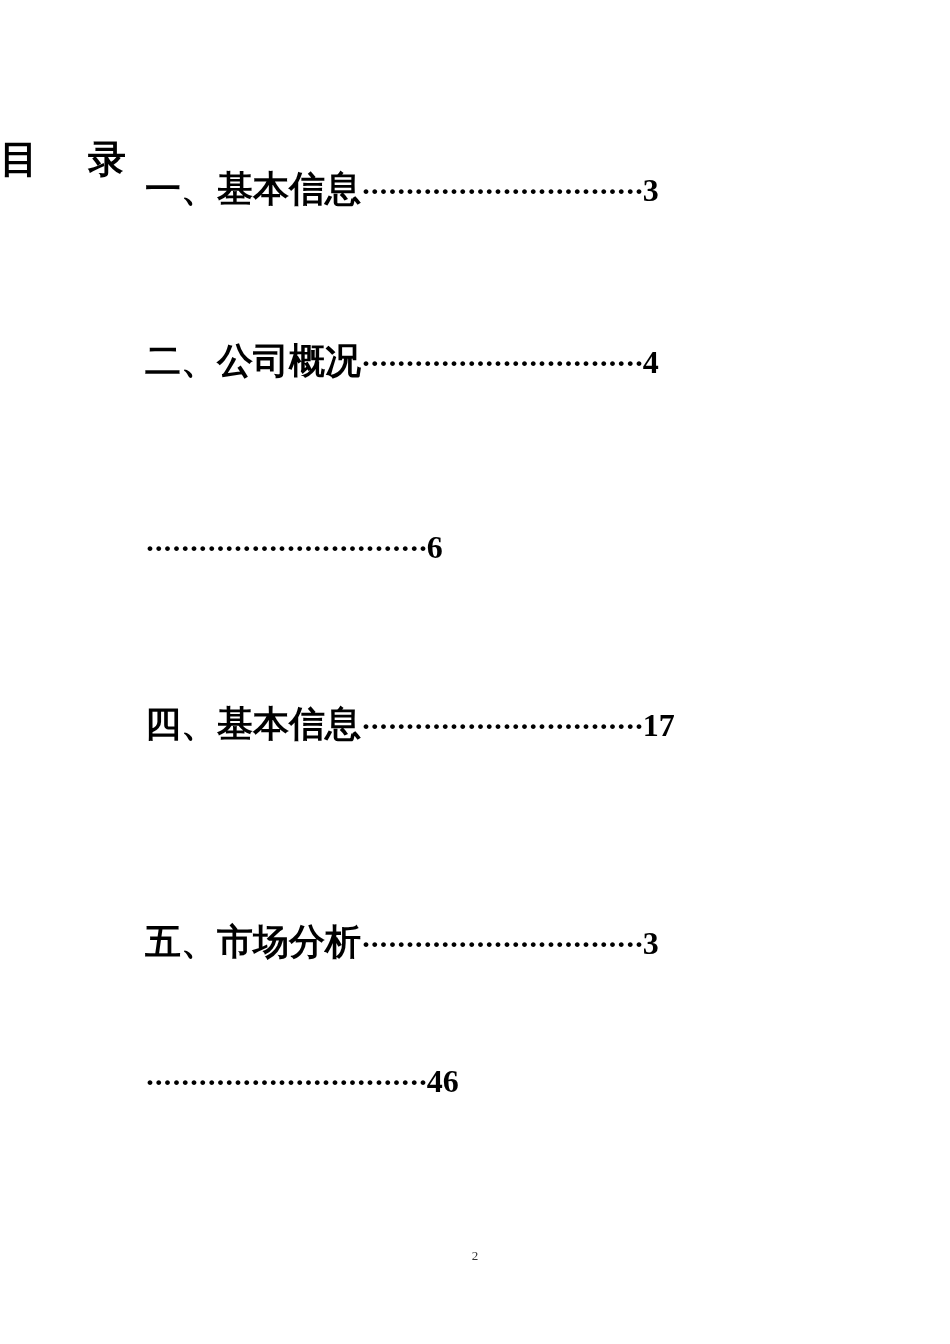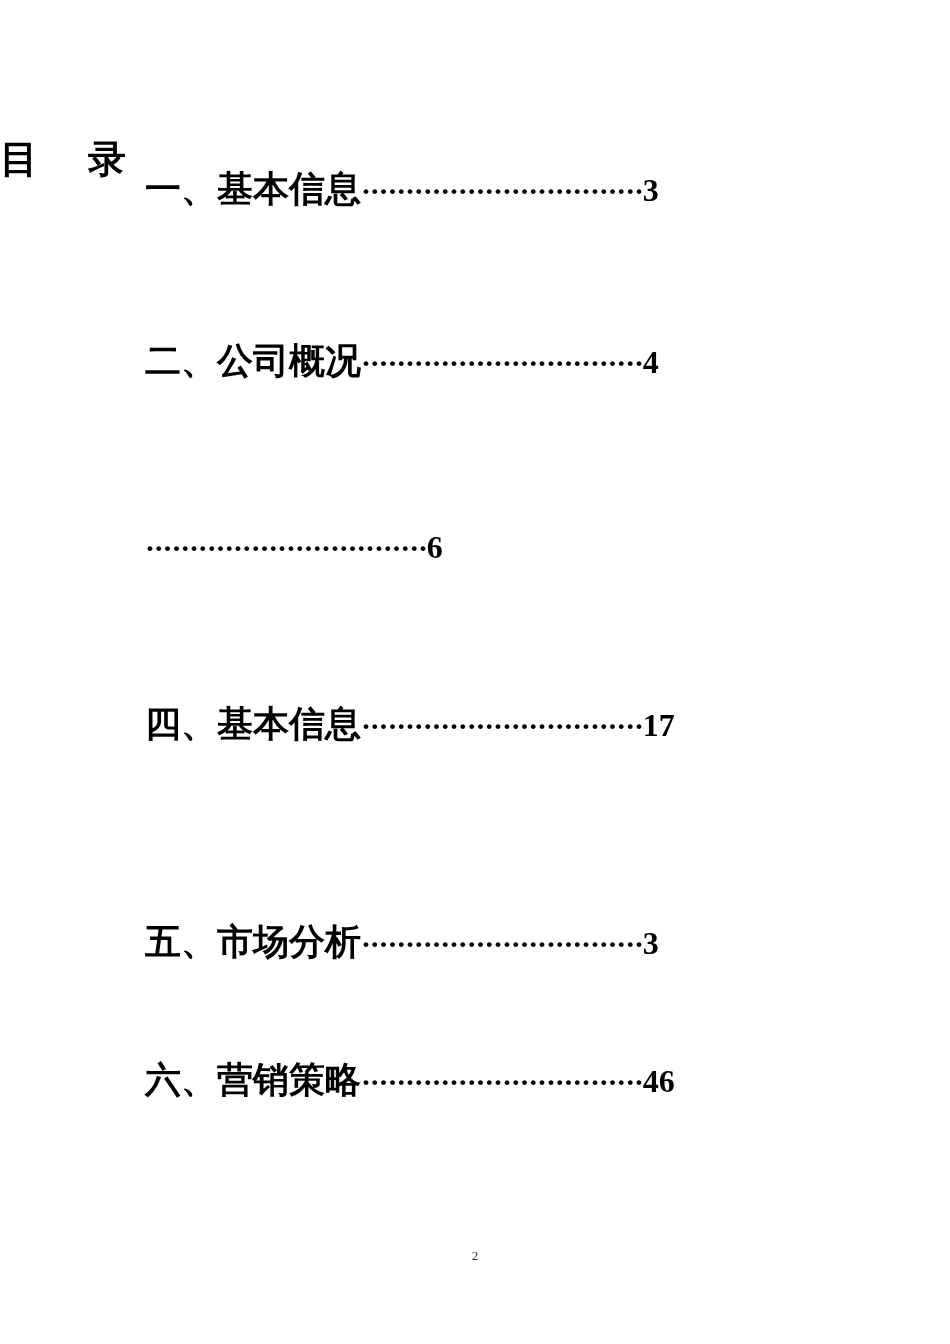--- a/index.html
+++ b/index.html
@@ -111,20 +111,19 @@
     <span class="toc-page">17</span>
   </div>
 
   <div class="toc-entry" style="top:921px;">
     <span class="toc-label">五、市场分析</span>
     <span class="toc-leader">································</span>
     <span class="toc-page">3</span>
   </div>
 
   <div class="toc-entry" style="top:1059px;">
-    <span class="toc-label">六、营销策略</span>
     <span class="toc-leader">································</span>
     <span class="toc-page">46</span>
   </div>
 
   <div class="page-number">2</div>
 
 </div>
 
 </body></html>

